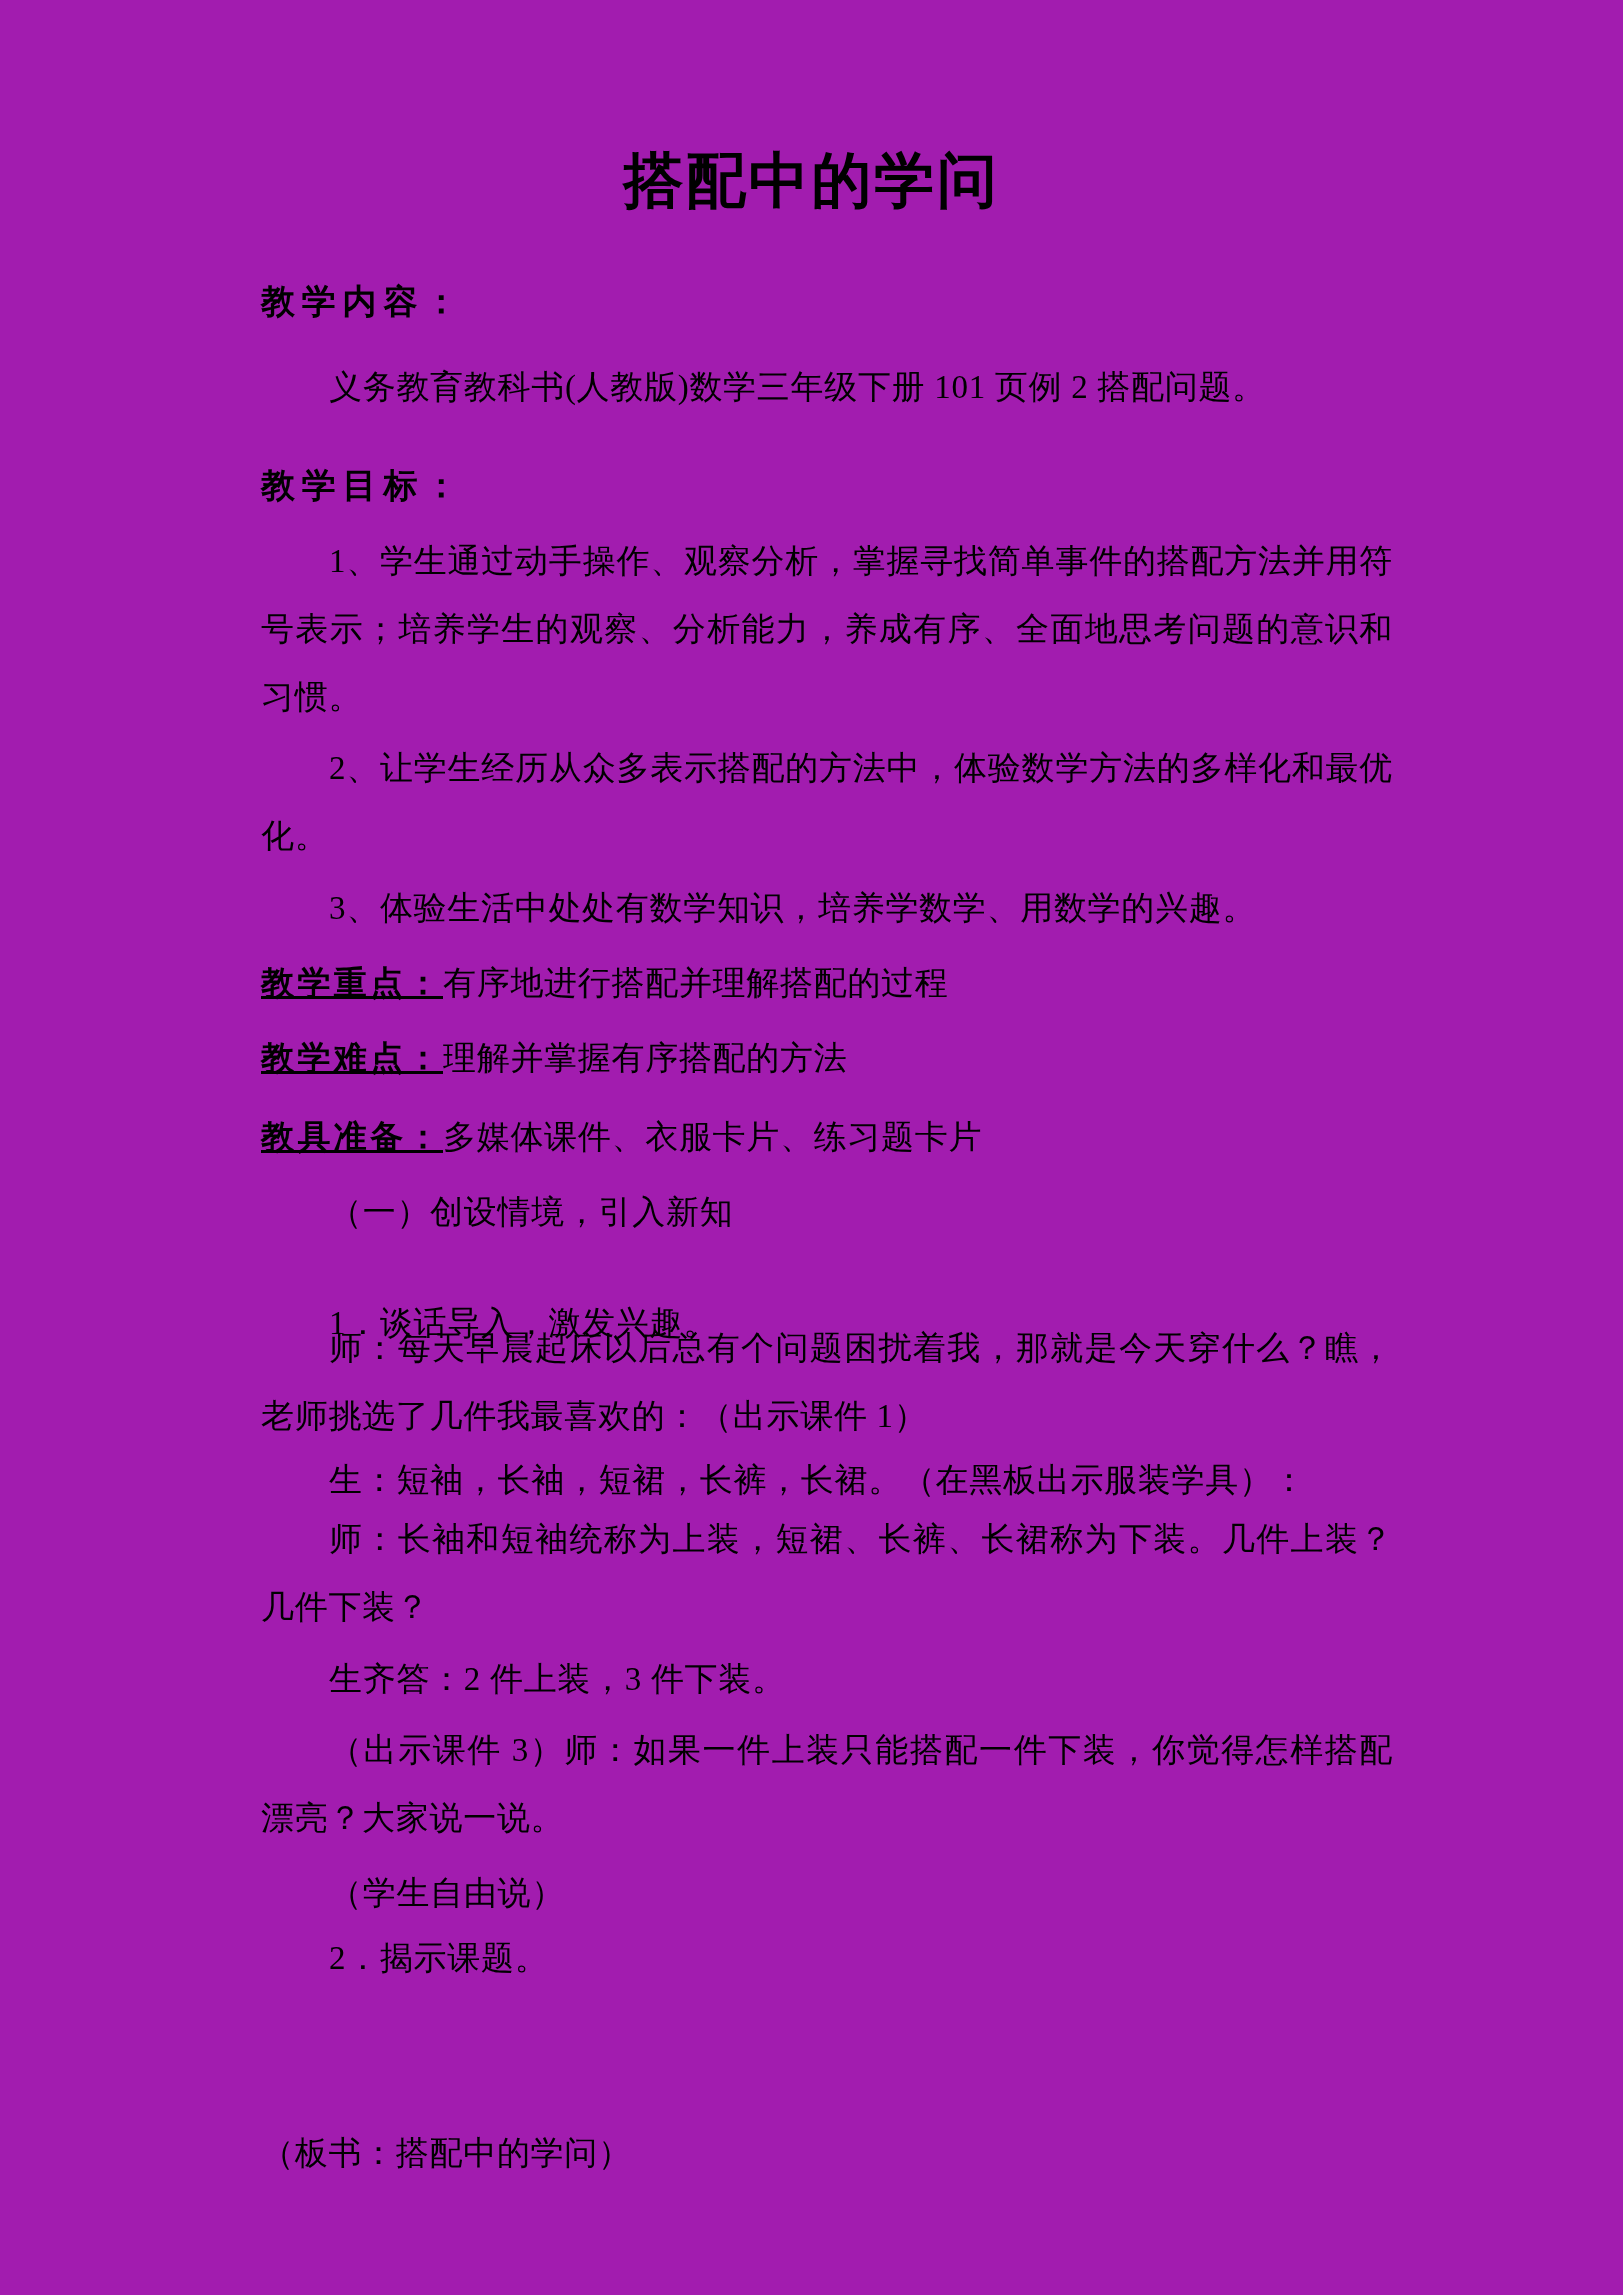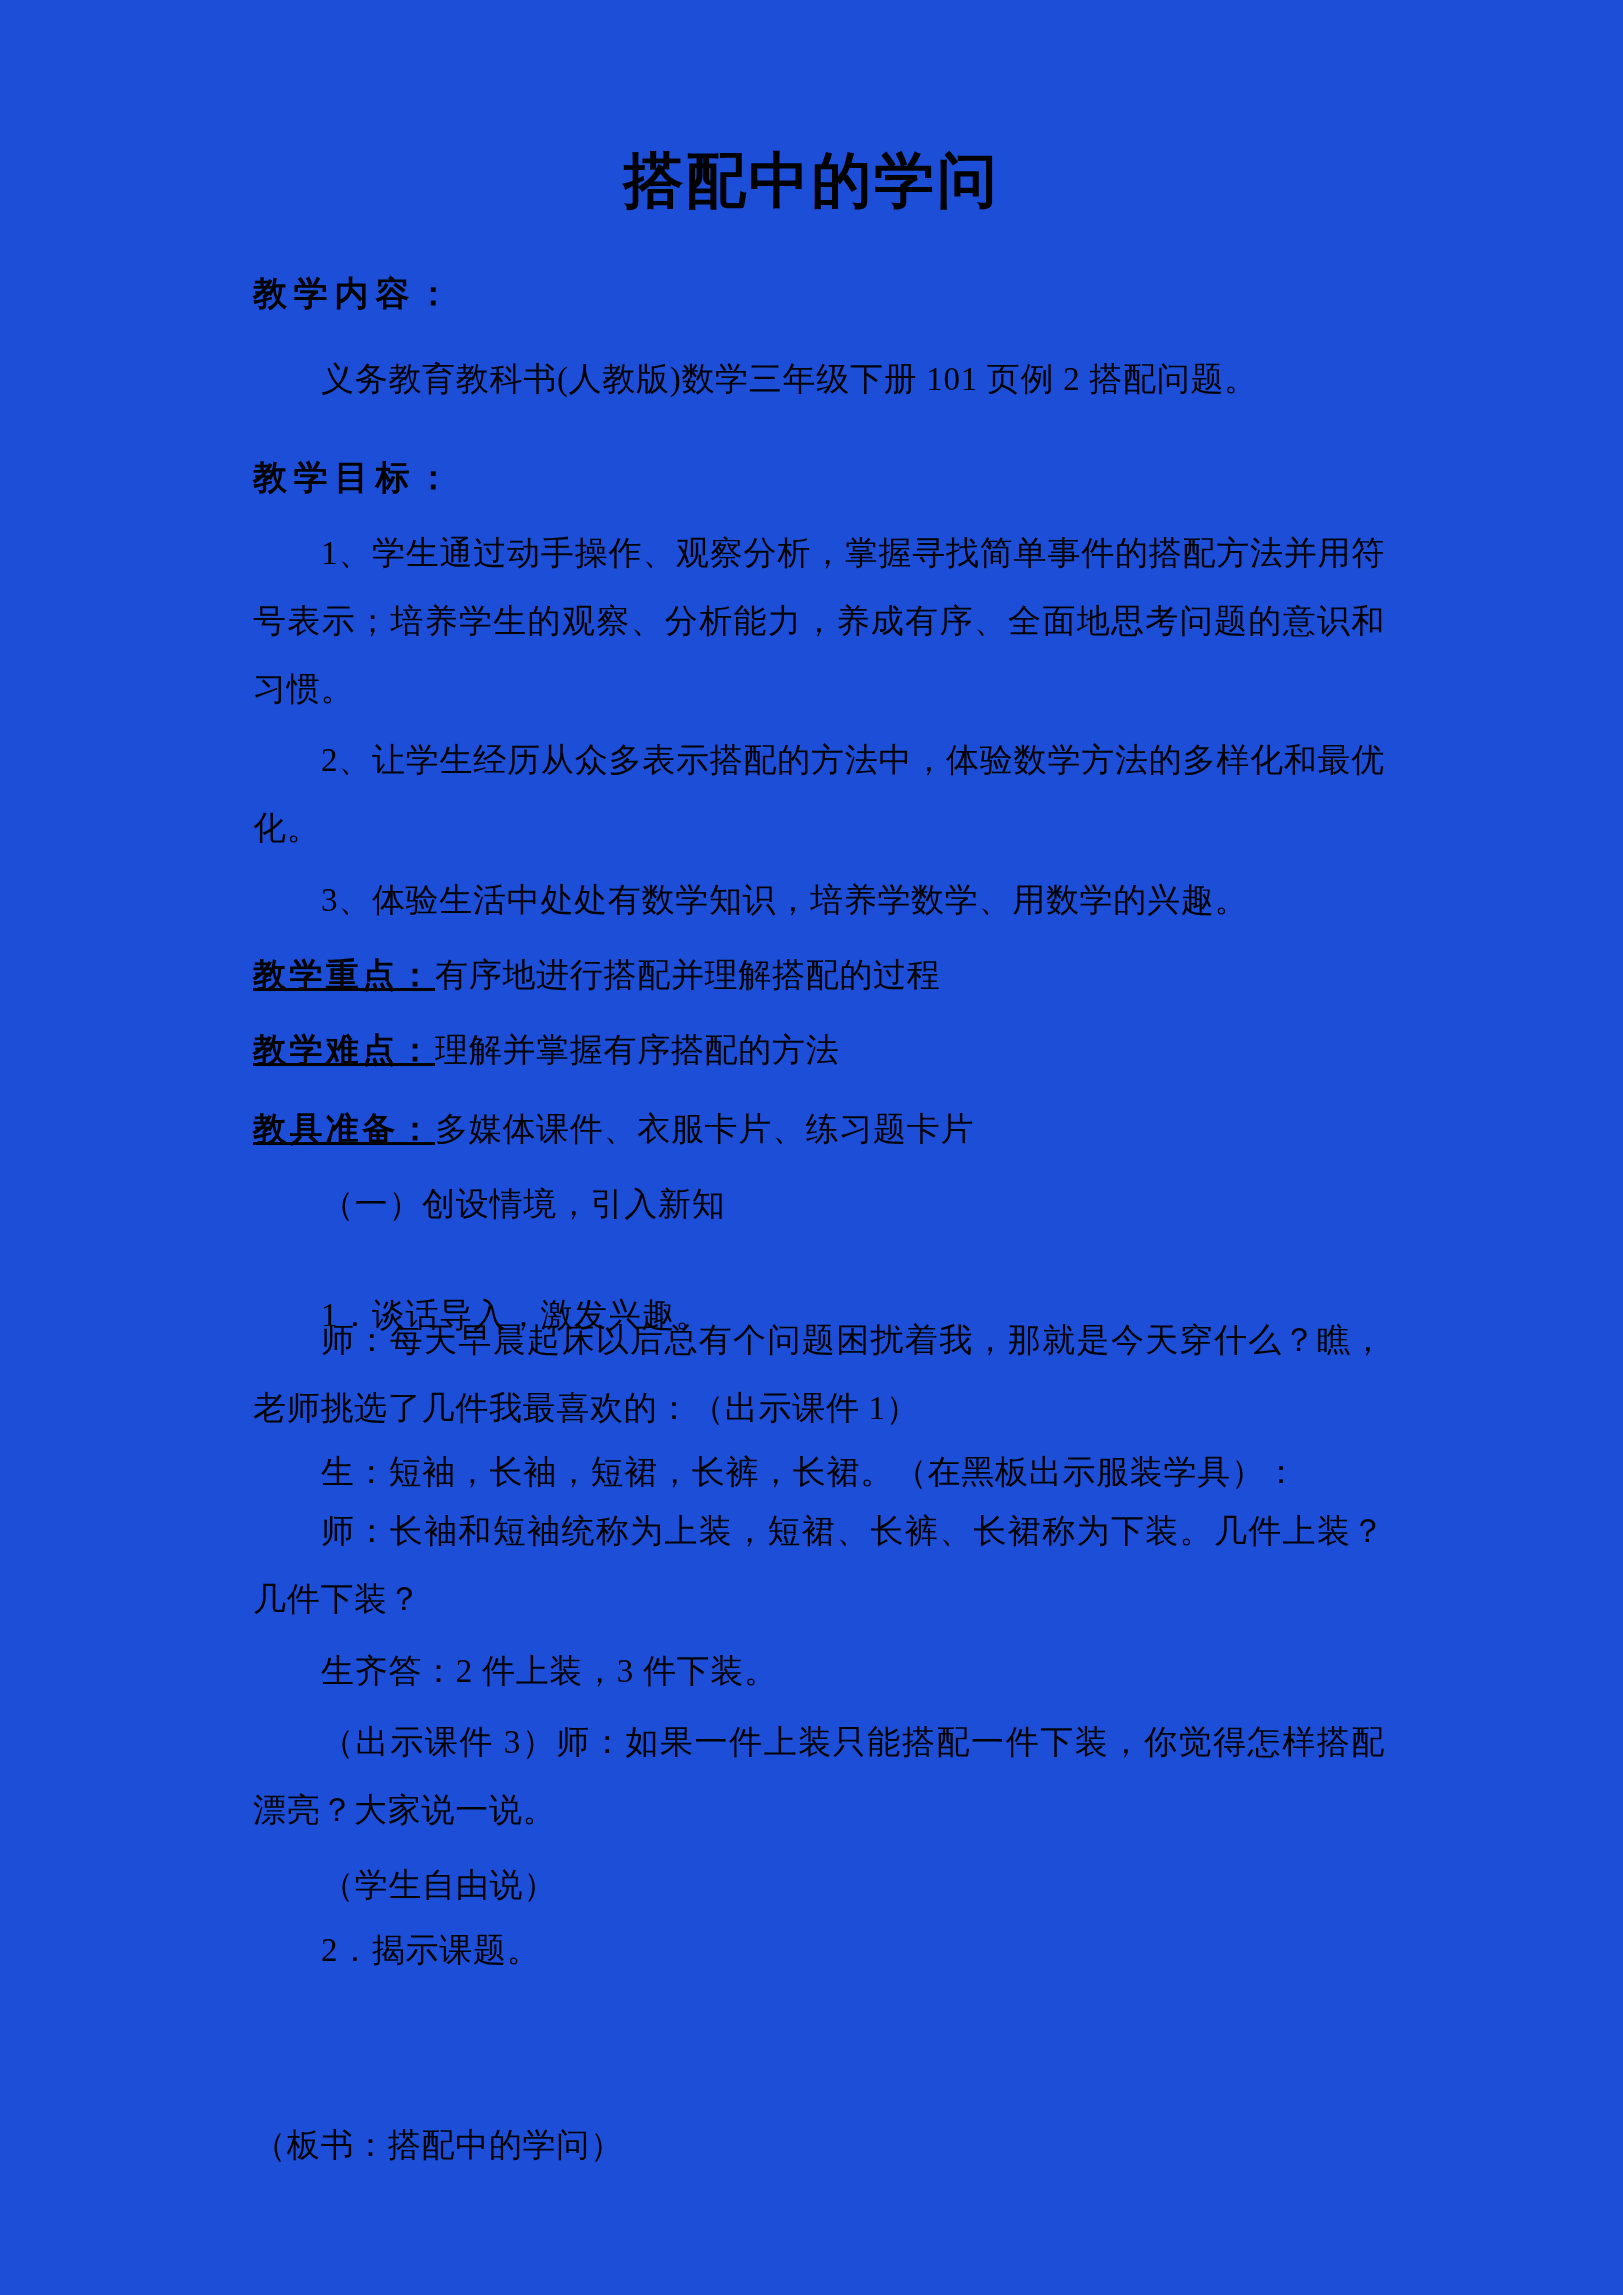--- a/index.html
+++ b/index.html
@@ -5,21 +5,21 @@
   html, body {
     margin: 0;
     padding: 0;
     background: #9e9e9e;
   }
   .page {
     position: relative;
     width: 1623px;
     height: 2295px;
     margin: 0 auto;
-    background: #1d4ed8;
+    background: #a21caf;
     color: #000000;
     font-family: "Liberation Serif", "DejaVu Serif", serif;
     overflow: hidden;
   }
   .doc-title {
     position: absolute;
     top: 104px;
     left: 0;
     width: 100%;
     text-align: center;
@@ -29,21 +29,21 @@
     line-height: 75px;
   }
   .p {
     position: absolute;
     left: 245px;
     width: 1132px;
     font-size: 33px;
     line-height: 68px;
     letter-spacing: 0.7px;
     text-align: justify;
-    margin: 8px;
+    margin: 16px;
   }
   .indent { text-indent: 68px; }
   .hd {
     font-weight: bold;
     font-size: 34px;
     letter-spacing: 6.8px;
     text-align: left;
   }
   .lbl {
     font-weight: bold;

